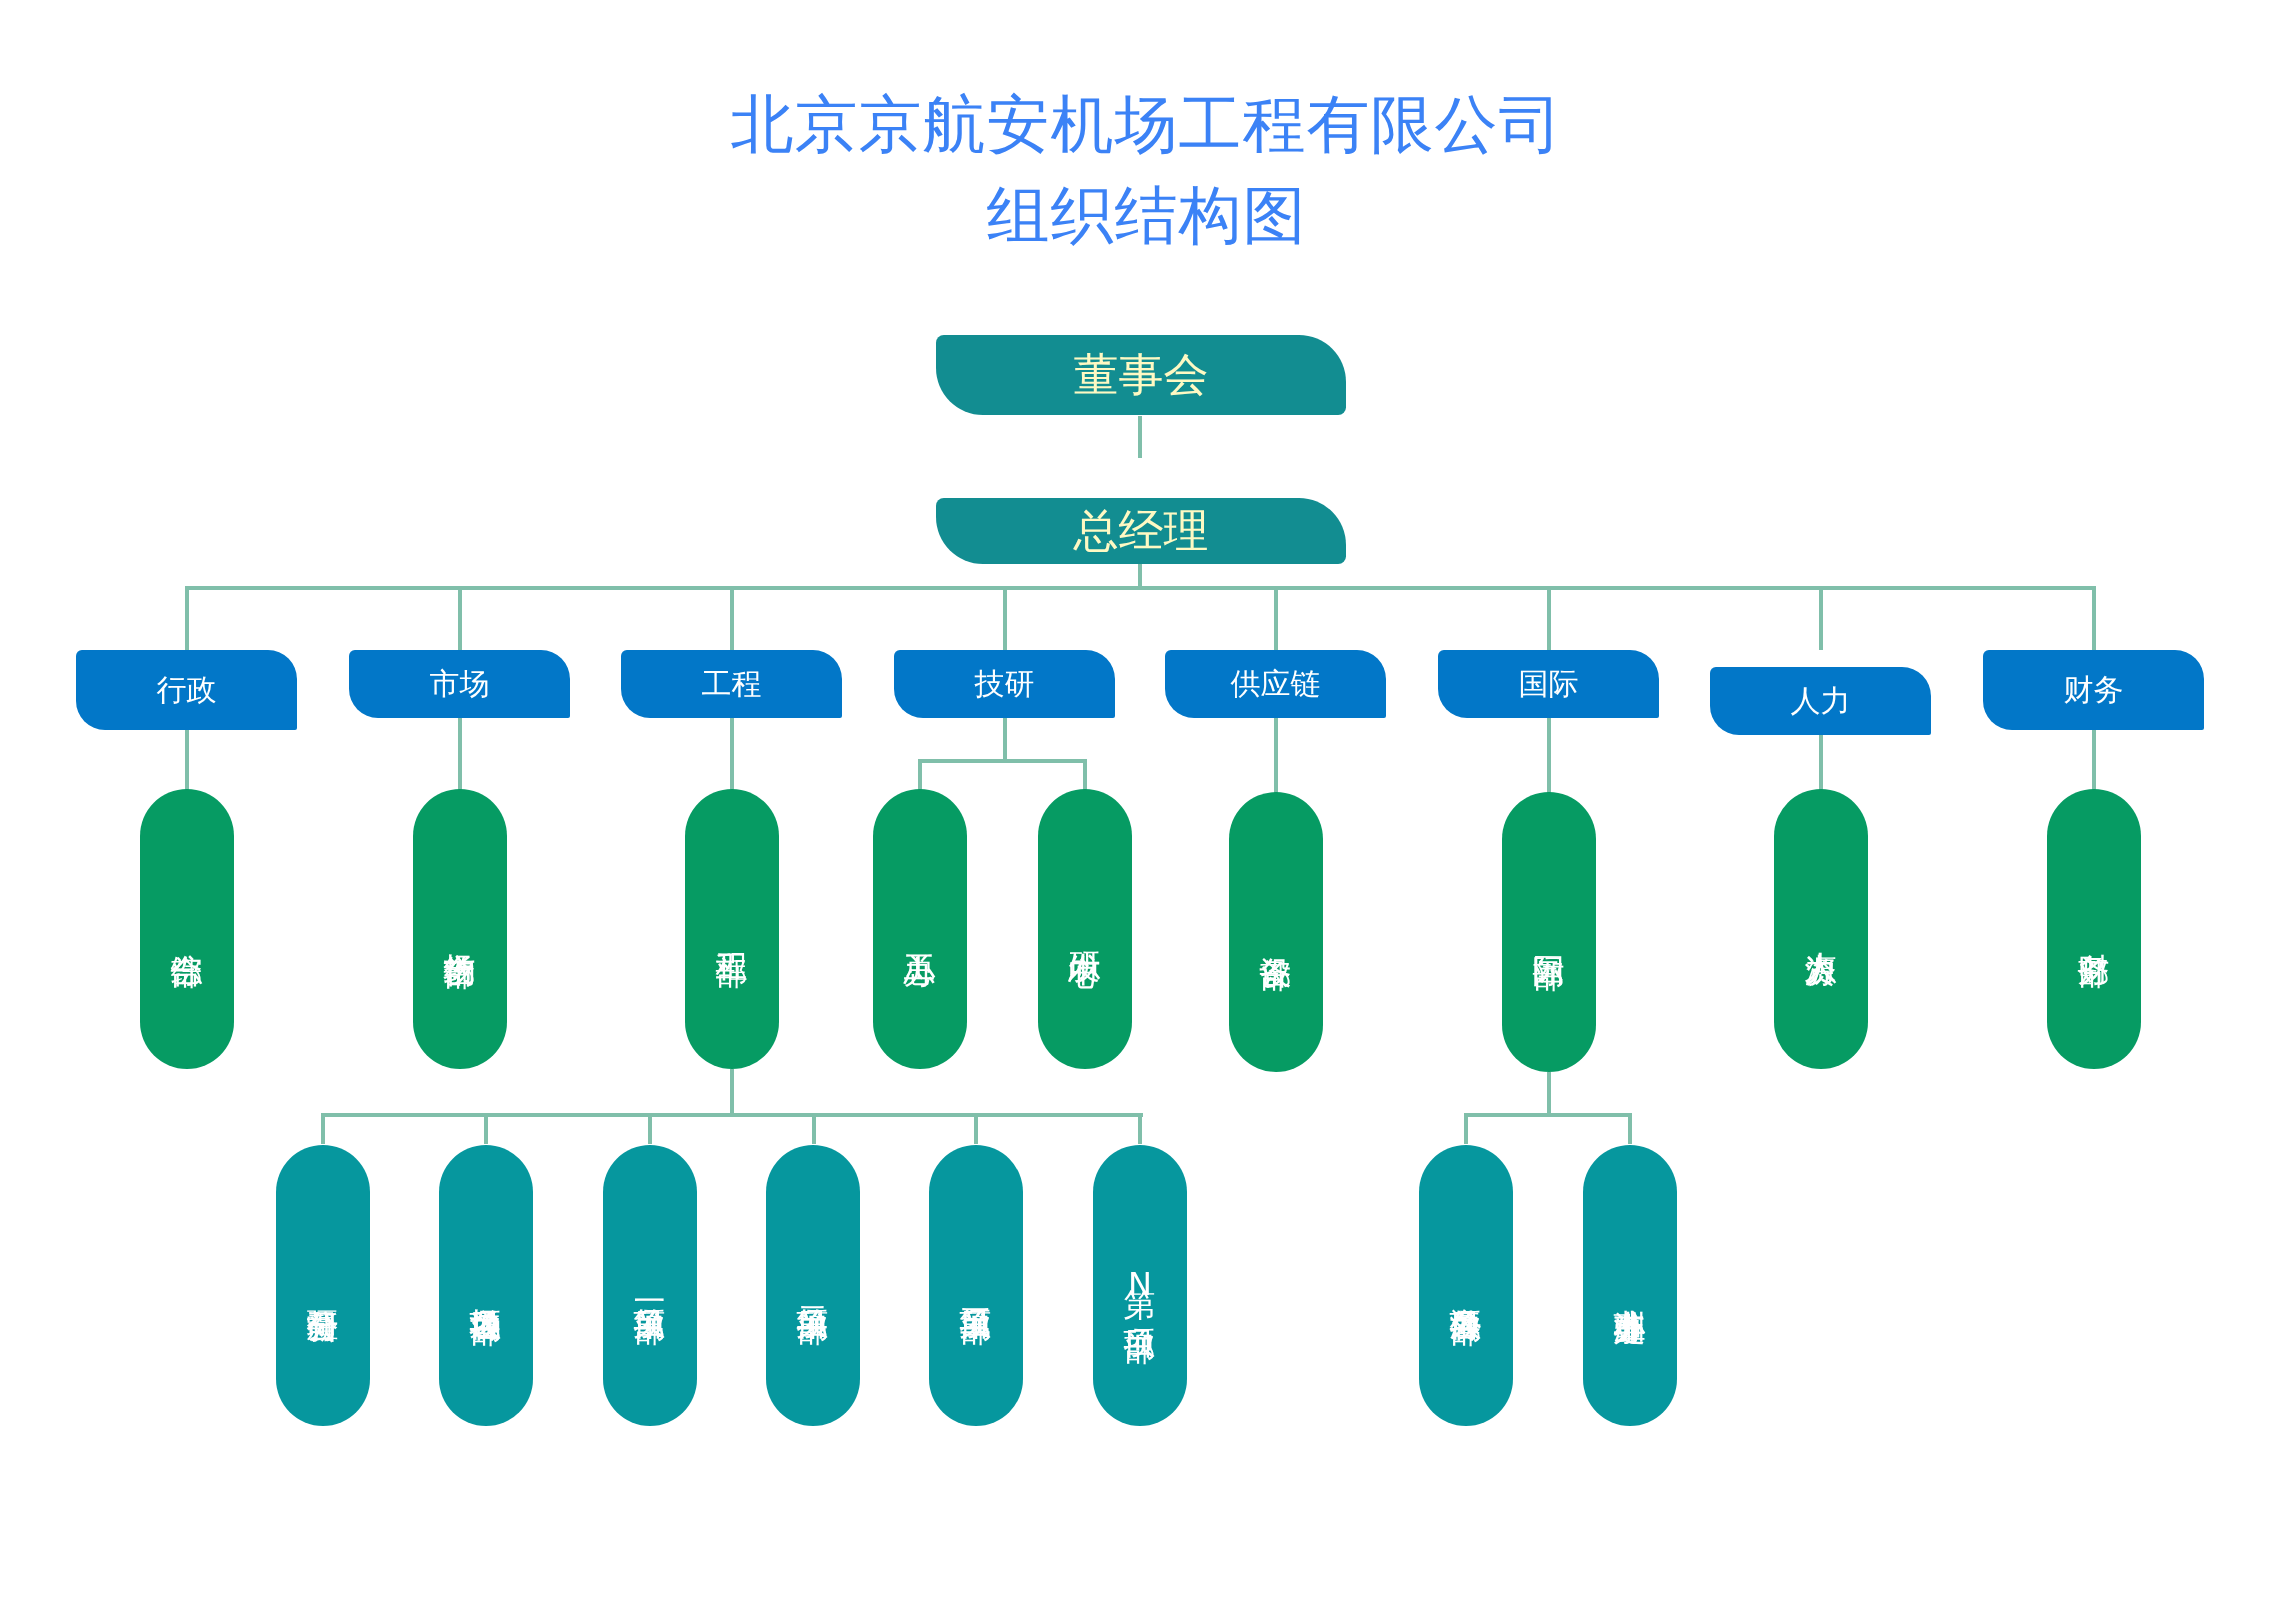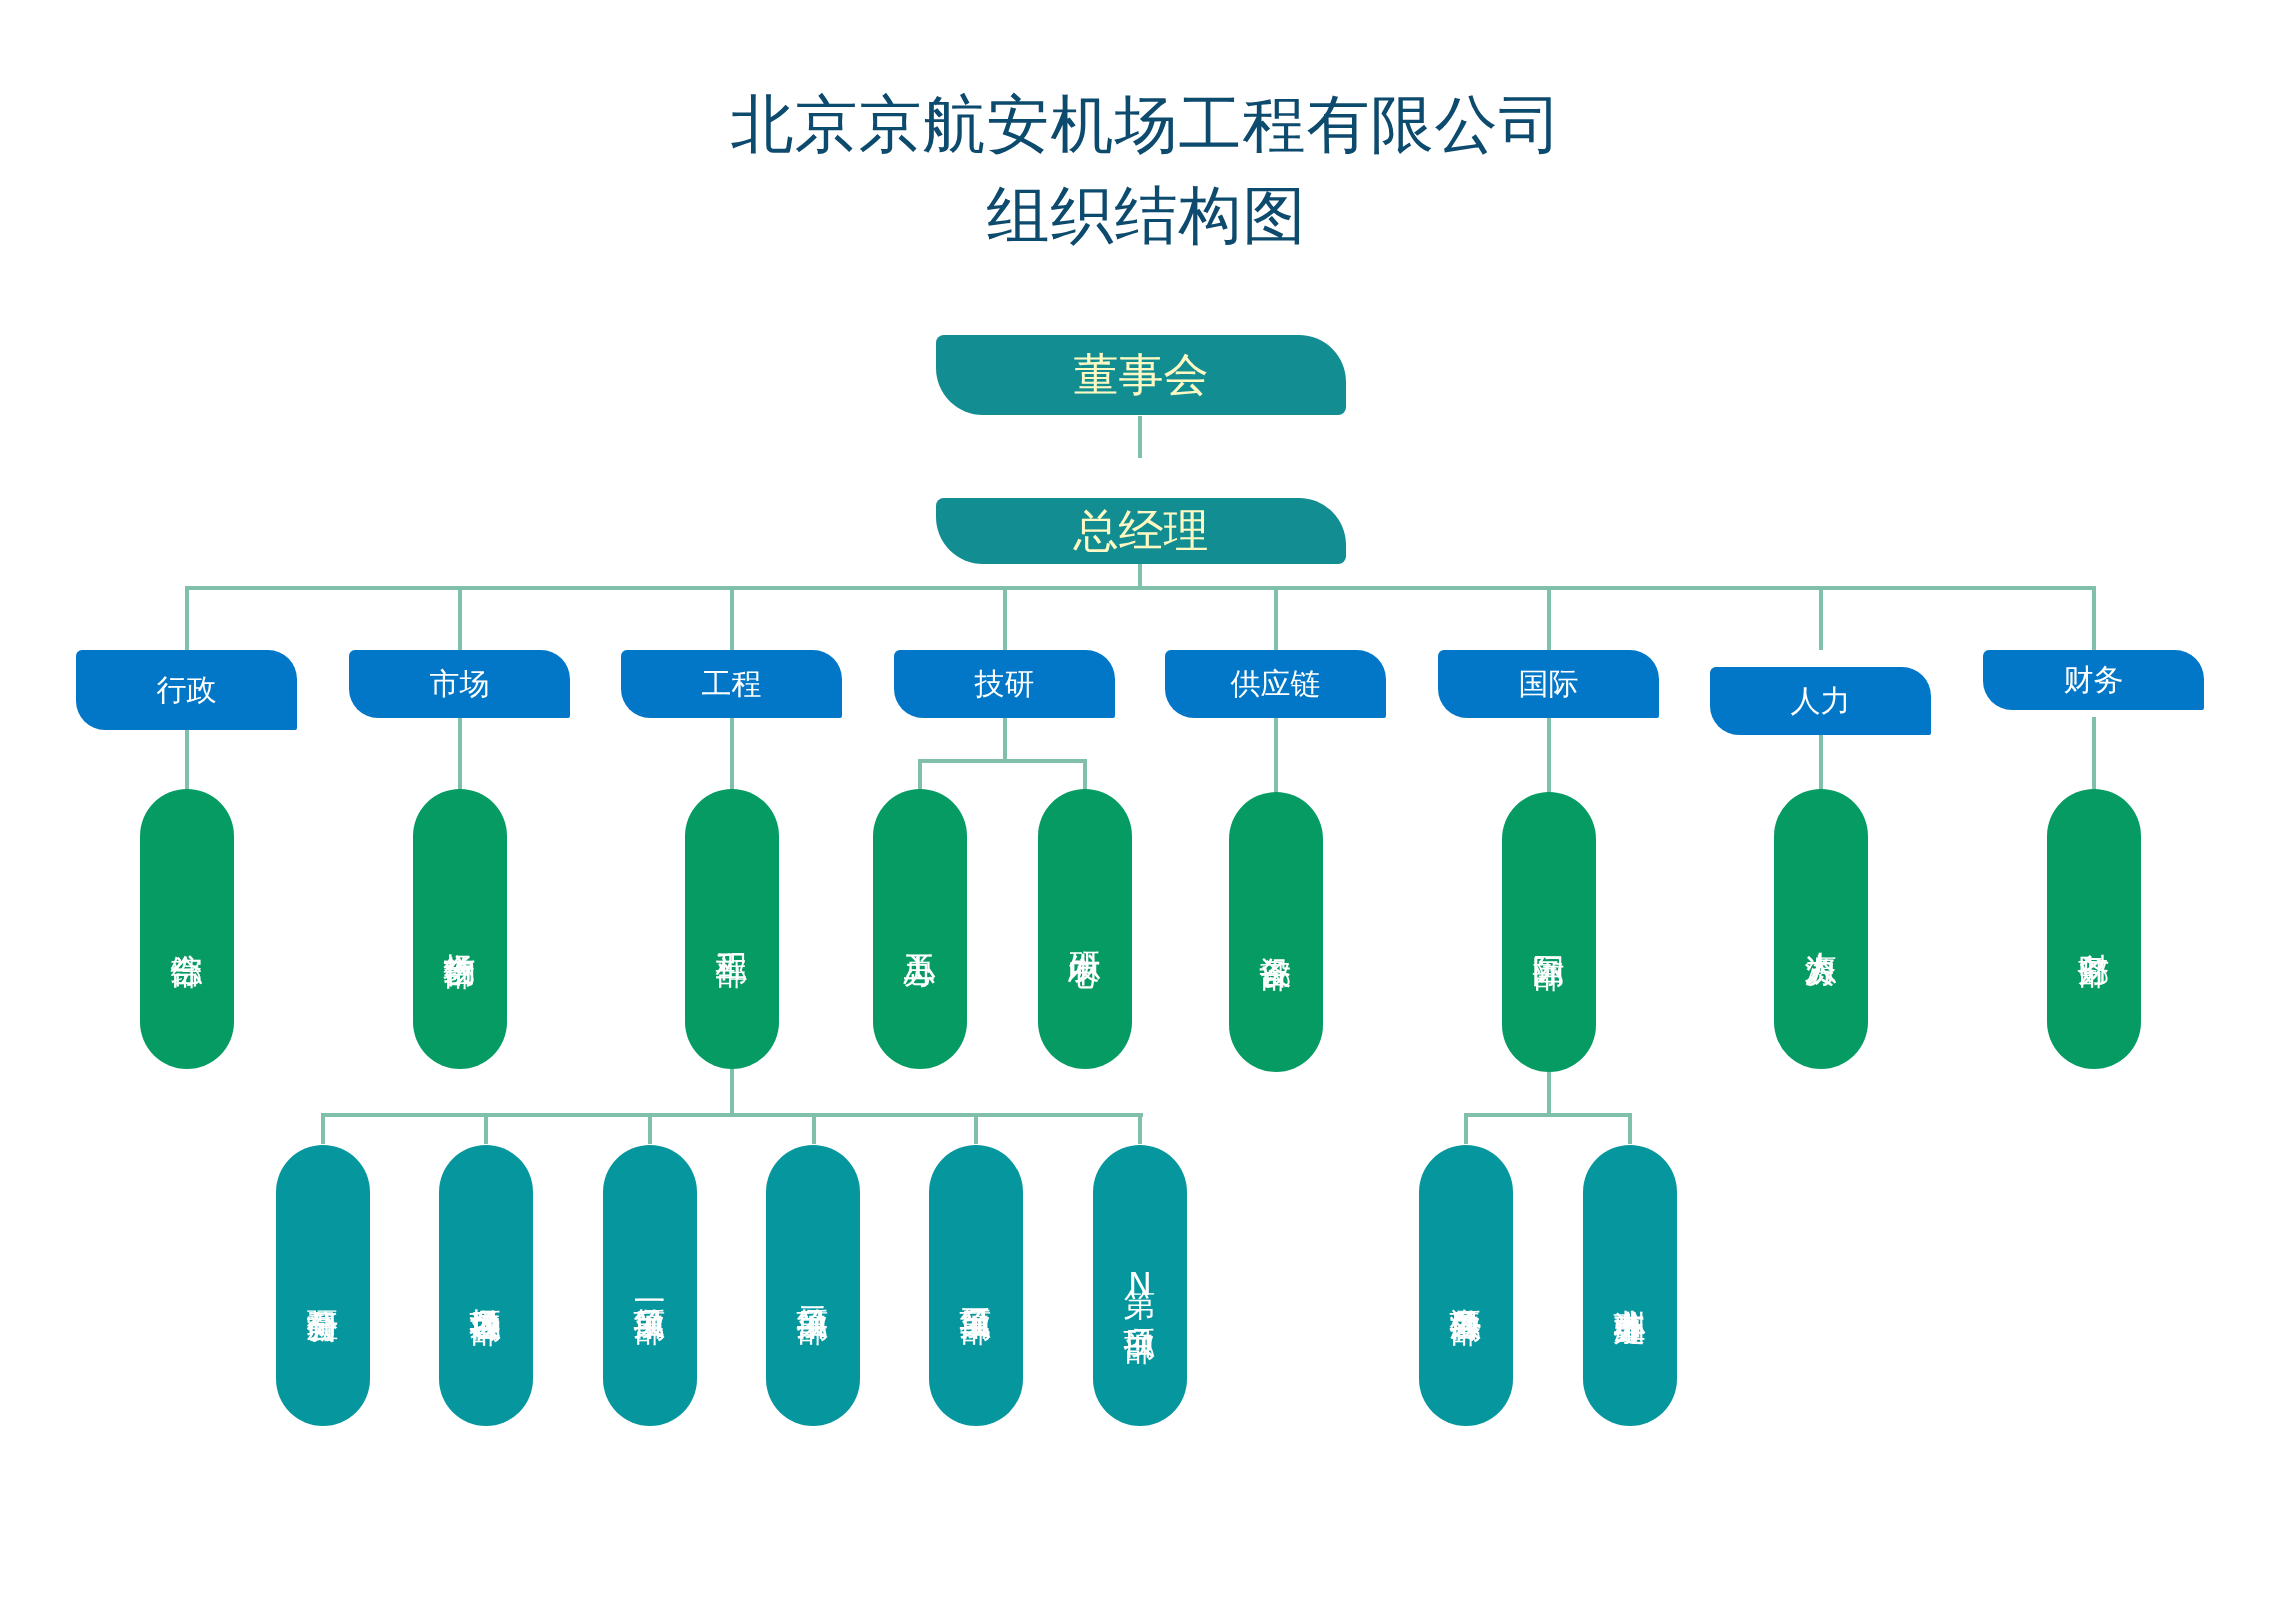--- a/index.html
+++ b/index.html
@@ -1,18 +1,18 @@
 <!DOCTYPE html>
 <html><head>
 <meta charset="utf-8">
 <style>
   html, body { margin: 0; padding: 0; background: #ffffff; }
   body { width: 2293px; height: 1621px; position: relative; overflow: hidden;
          font-family: "DejaVu Sans", "Liberation Sans", sans-serif; }
-  .title { position: absolute; left: 0; width: 2293px; text-align: center; color: #0c4a6e;
+  .title { position: absolute; left: 0; width: 2293px; text-align: center; color: #3b82f6;
            font-size: 63px; line-height: 1; letter-spacing: 1px; }
   #title-1 { top: 93px; }
   #title-2 { top: 184px; }
   .line { position: absolute; background: #80bfaa; }
   .top-box { position: absolute; background: #128d91; color: #fef9c3;
              display: flex; align-items: center; justify-content: center;
              font-size: 45px; border-radius: 7.8px 47px 7.8px 47px; }
   .dept-box { position: absolute; background: #0277c8; color: #fff;
               display: flex; align-items: center; justify-content: center;
               font-size: 30px; border-radius: 5.9px 29px 2px 29px; }
@@ -89,21 +89,21 @@
   </div>
 <div class="dept-box" style="left:1165px;top:650px;width:221px;height:68px;">
   <span>供应链</span>
   </div>
 <div class="dept-box" style="left:1438px;top:650px;width:221px;height:68px;">
   <span>国际</span>
   </div>
 <div class="dept-box" style="left:1710px;top:650px;width:221px;height:68px;margin-top:17px;">
   <span>人力</span>
   </div>
-<div class="dept-box" style="left:1983px;top:650px;width:221px;height:60px;">
+<div class="dept-box" style="left:1983px;top:650px;width:221px;height:80px;">
   <span>财务</span>
   </div>
 
 <div class="pill green" style="left:140px;top:789px;width:94px;height:280px;">
   <span class="vtext">综合部</span>
   </div>
 <div class="pill green" style="left:413px;top:789px;width:94px;height:280px;">
   <span class="vtext">市场合约部</span>
   </div>
 <div class="pill green" style="left:685px;top:789px;width:94px;height:280px;">

